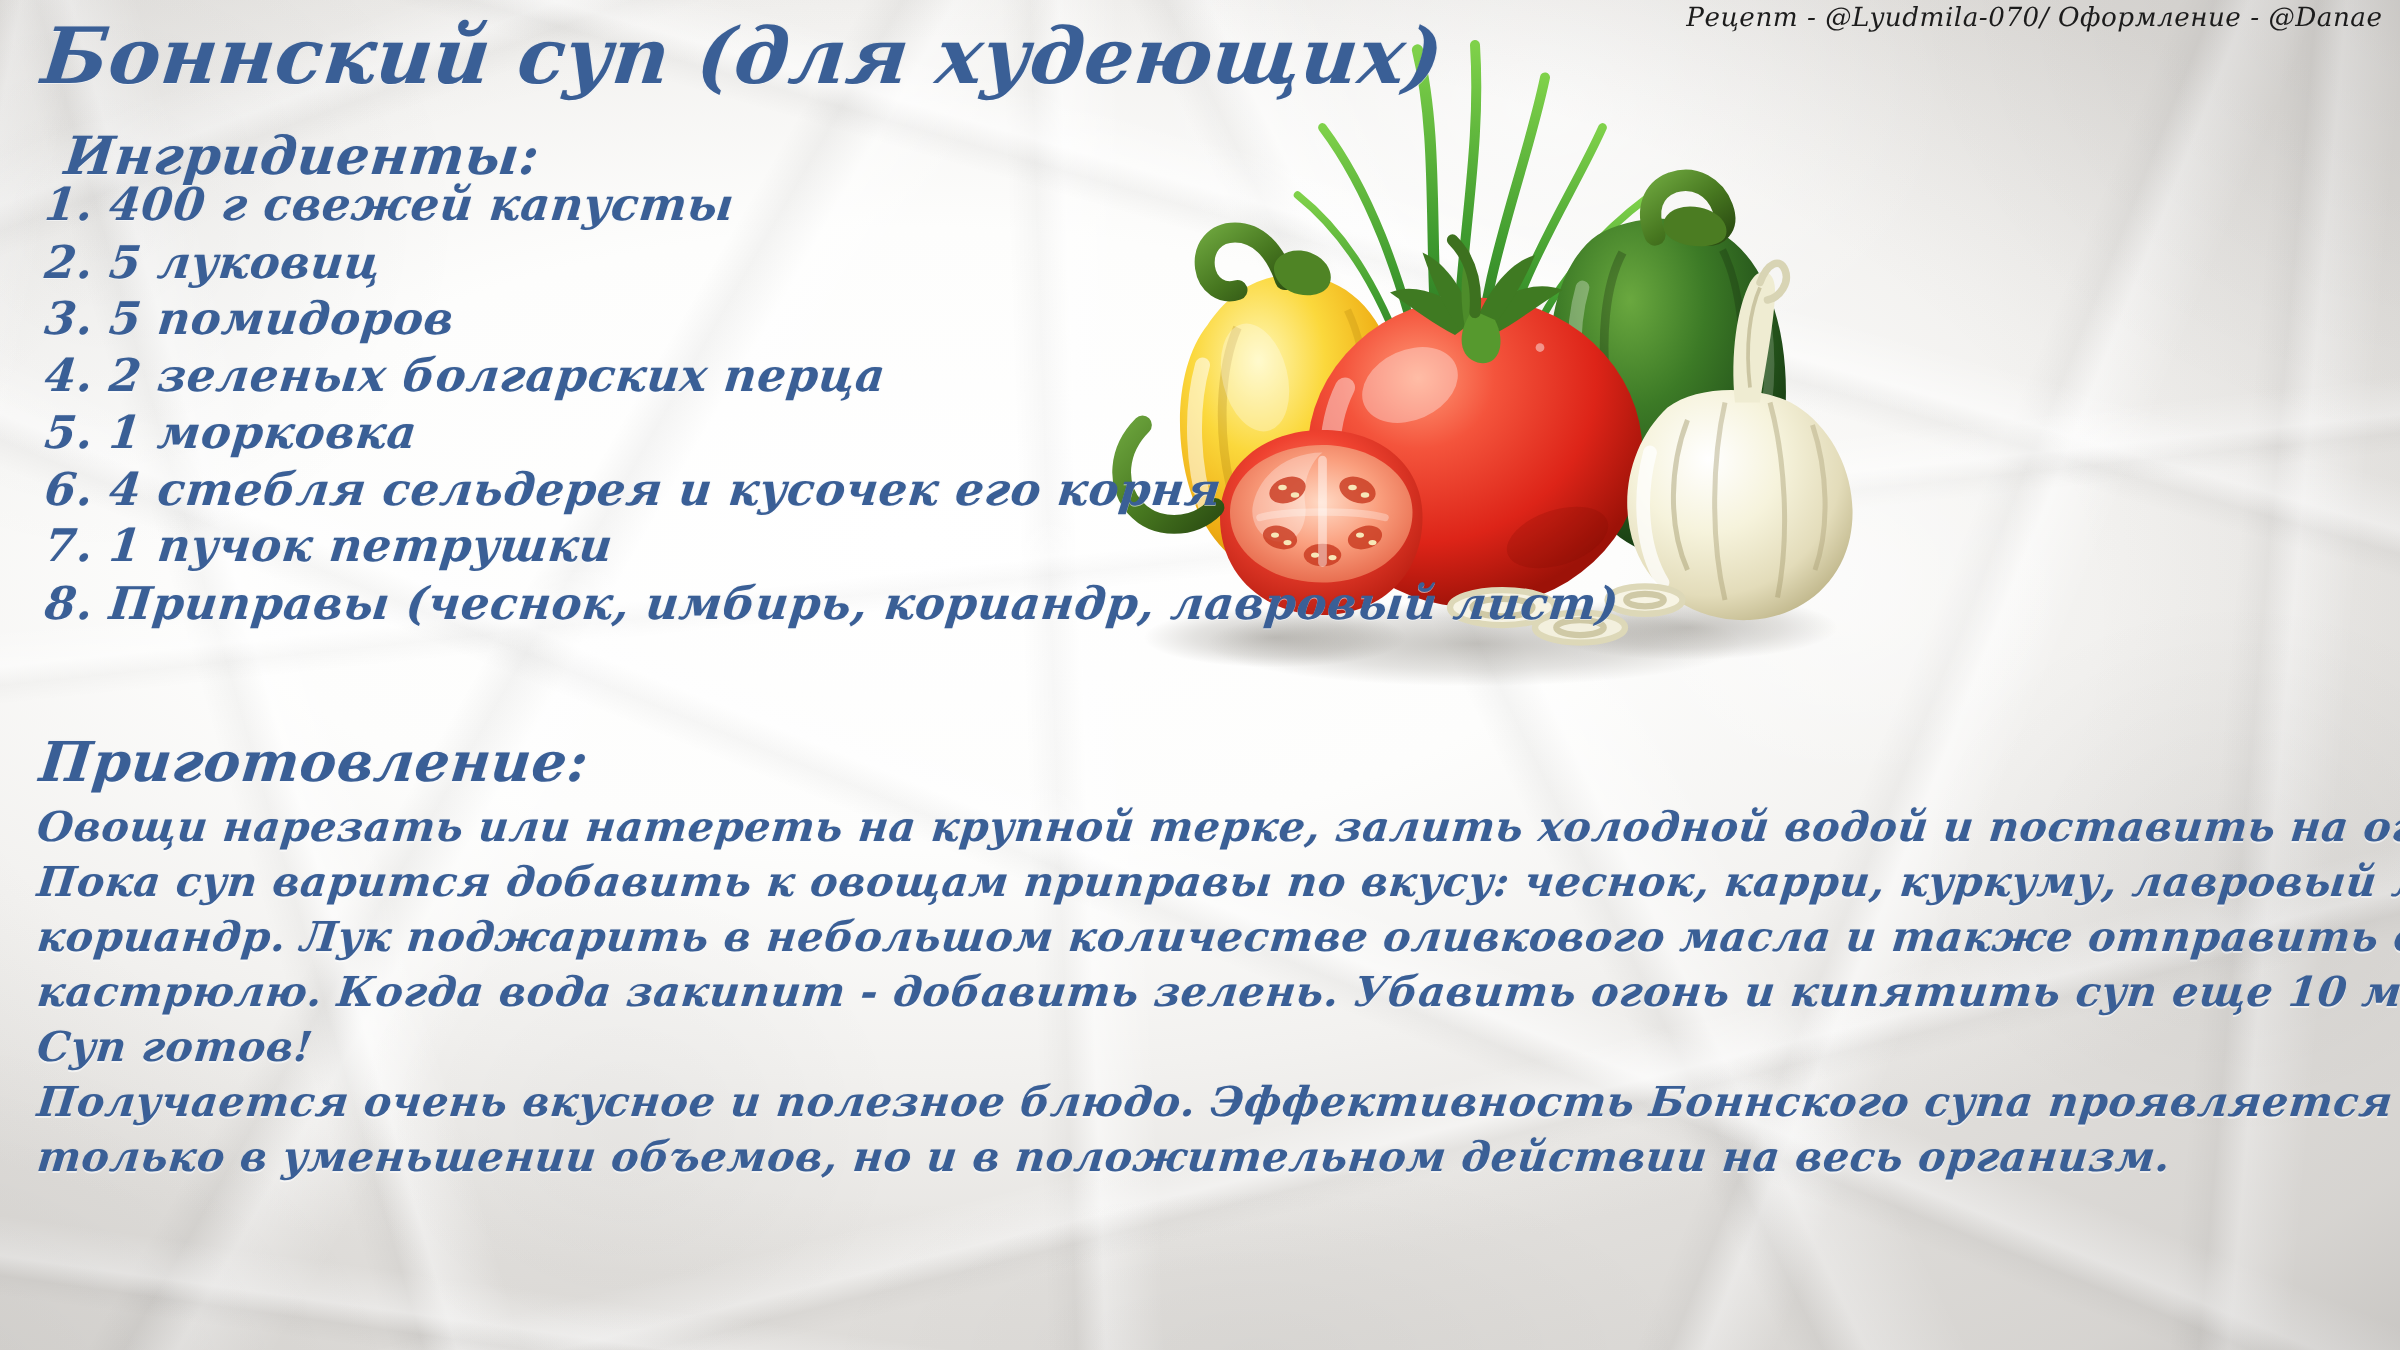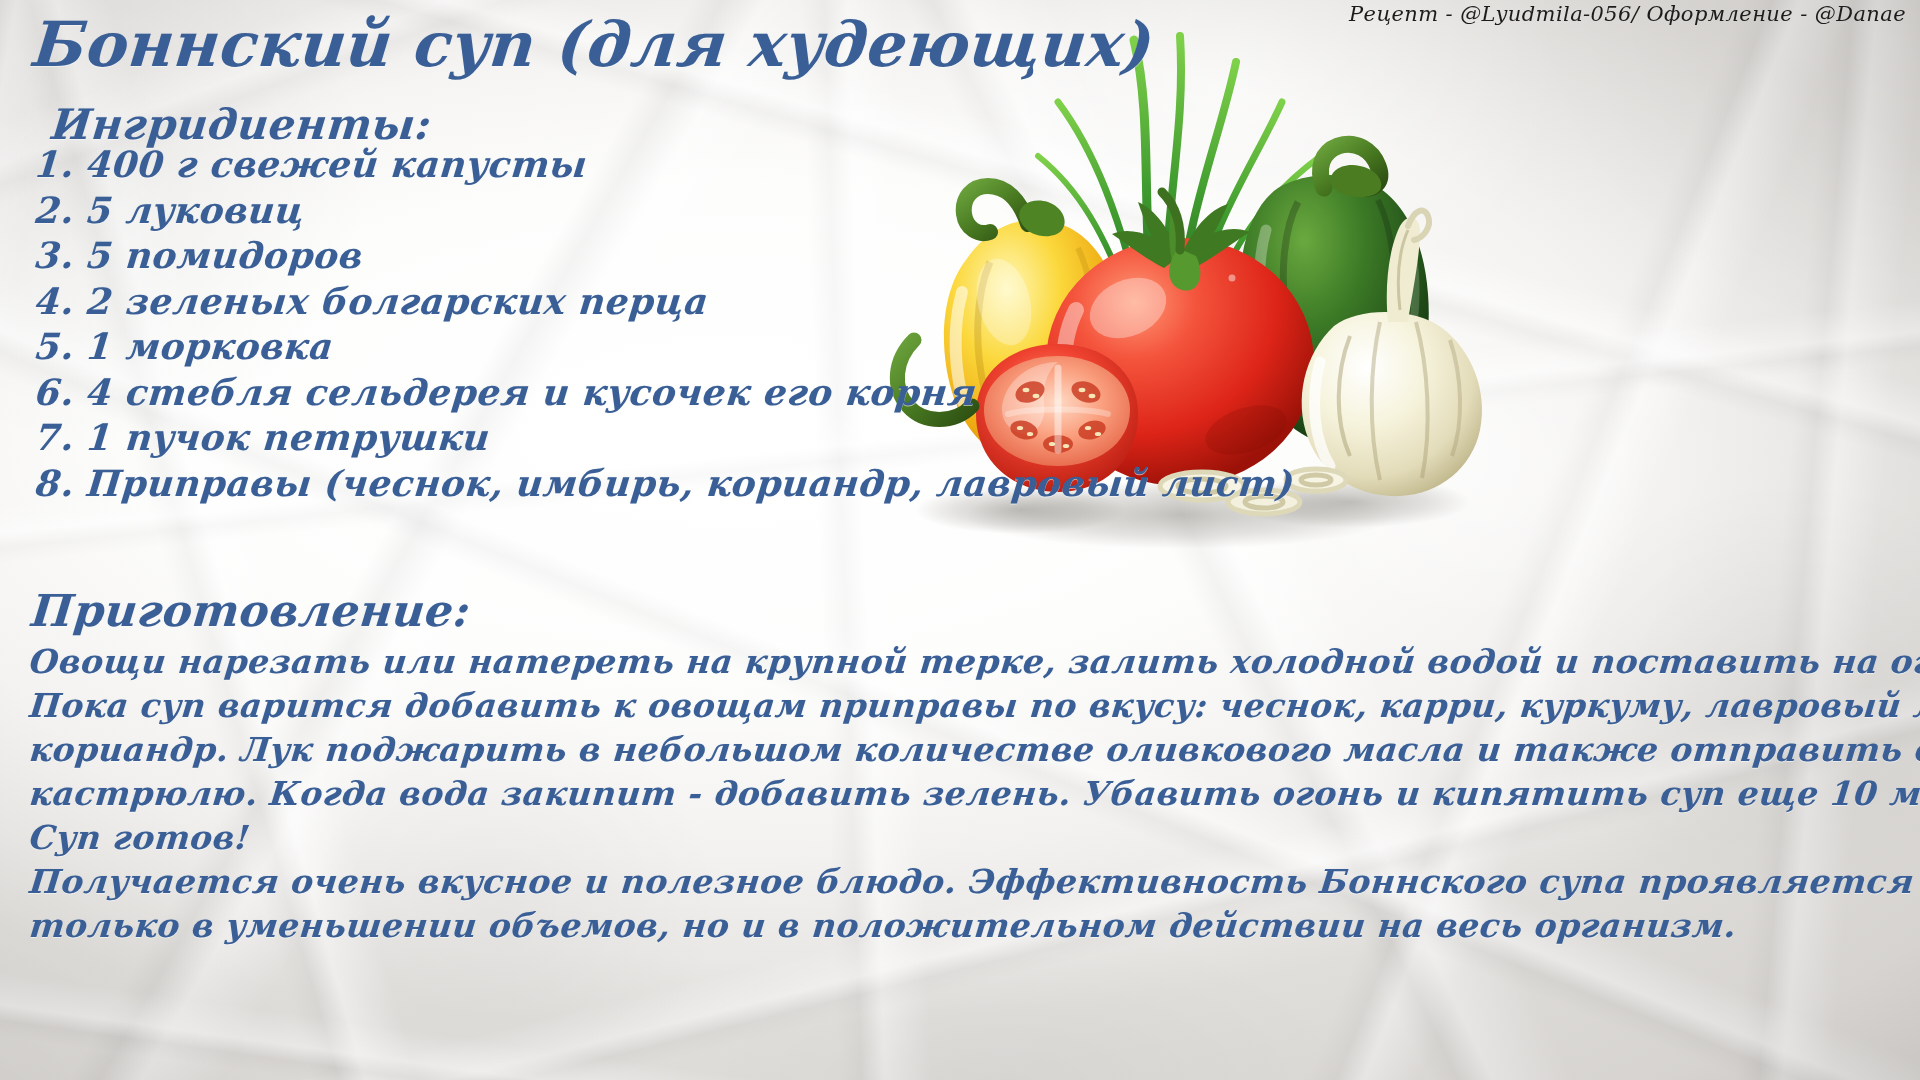--- a/index.html
+++ b/index.html
@@ -117,21 +117,21 @@
 </head>
 <body>
 
 <div id="paper">
   <div id="crumple1"></div>
   <div id="crumple2"></div>
   <div id="crumple3"></div>
   <div id="vignette"></div>
 </div>
 
-<div id="credit">Рецепт - @Lyudmila-056/ Оформление - @Danae</div>
+<div id="credit">Рецепт - @Lyudmila-070/ Оформление - @Danae</div>
 
 <div id="title" class="script">Боннский суп (для худеющих)</div>
 
 <div id="ing-head" class="script">Ингридиенты:</div>
 <ul id="ing-list">
   <li class="script">1. 400 г свежей капусты</li>
   <li class="script">2. 5 луковиц</li>
   <li class="script">3. 5 помидоров</li>
   <li class="script">4. 2 зеленых болгарских перца</li>
   <li class="script">5. 1 морковка</li>

